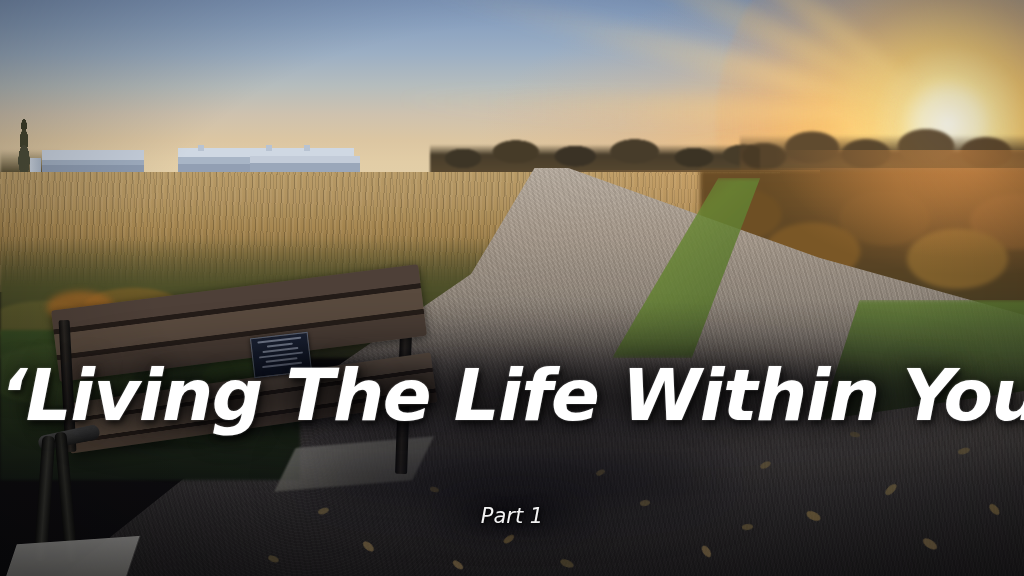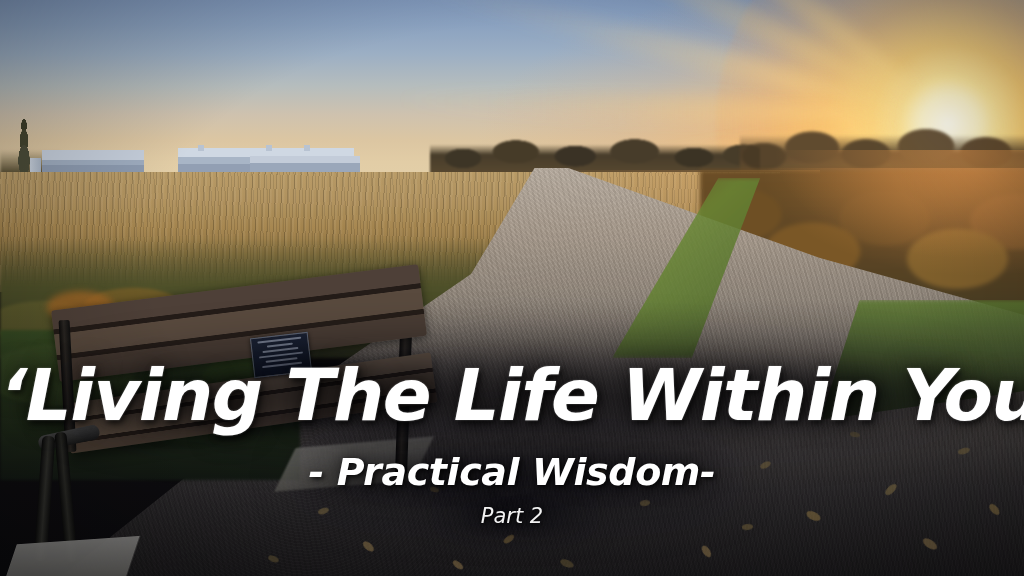--- a/index.html
+++ b/index.html
@@ -532,16 +532,15 @@
       <span class="ln" style="width: 70%;"></span>
     </div>
 
   <div class="vignette"></div>
 
   <div class="text-shadow-blob blob-title"></div>
   <div class="text-shadow-blob blob-subtitle"></div>
   <div class="text-shadow-blob blob-part"></div>
 
   <div class="title">‘Living The Life Within You’</div>
-  <div class="subtitle">- Practical Wisdom-</div>
-  <div class="part">Part 2</div>
+  <div class="part">Part 1</div>
 
 </div>
 
 </body></html>

